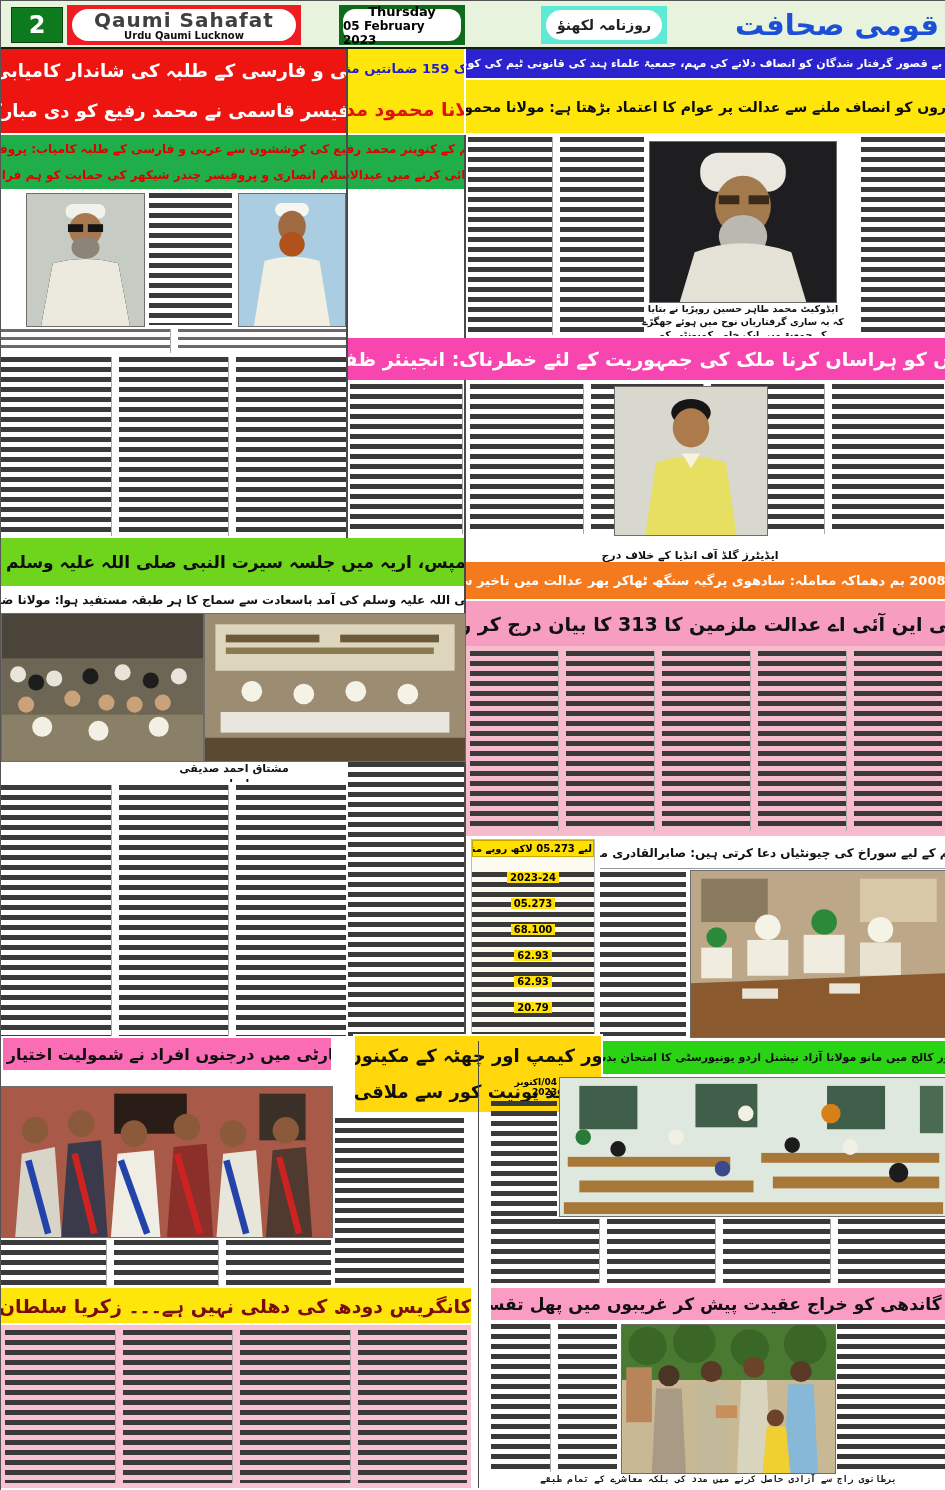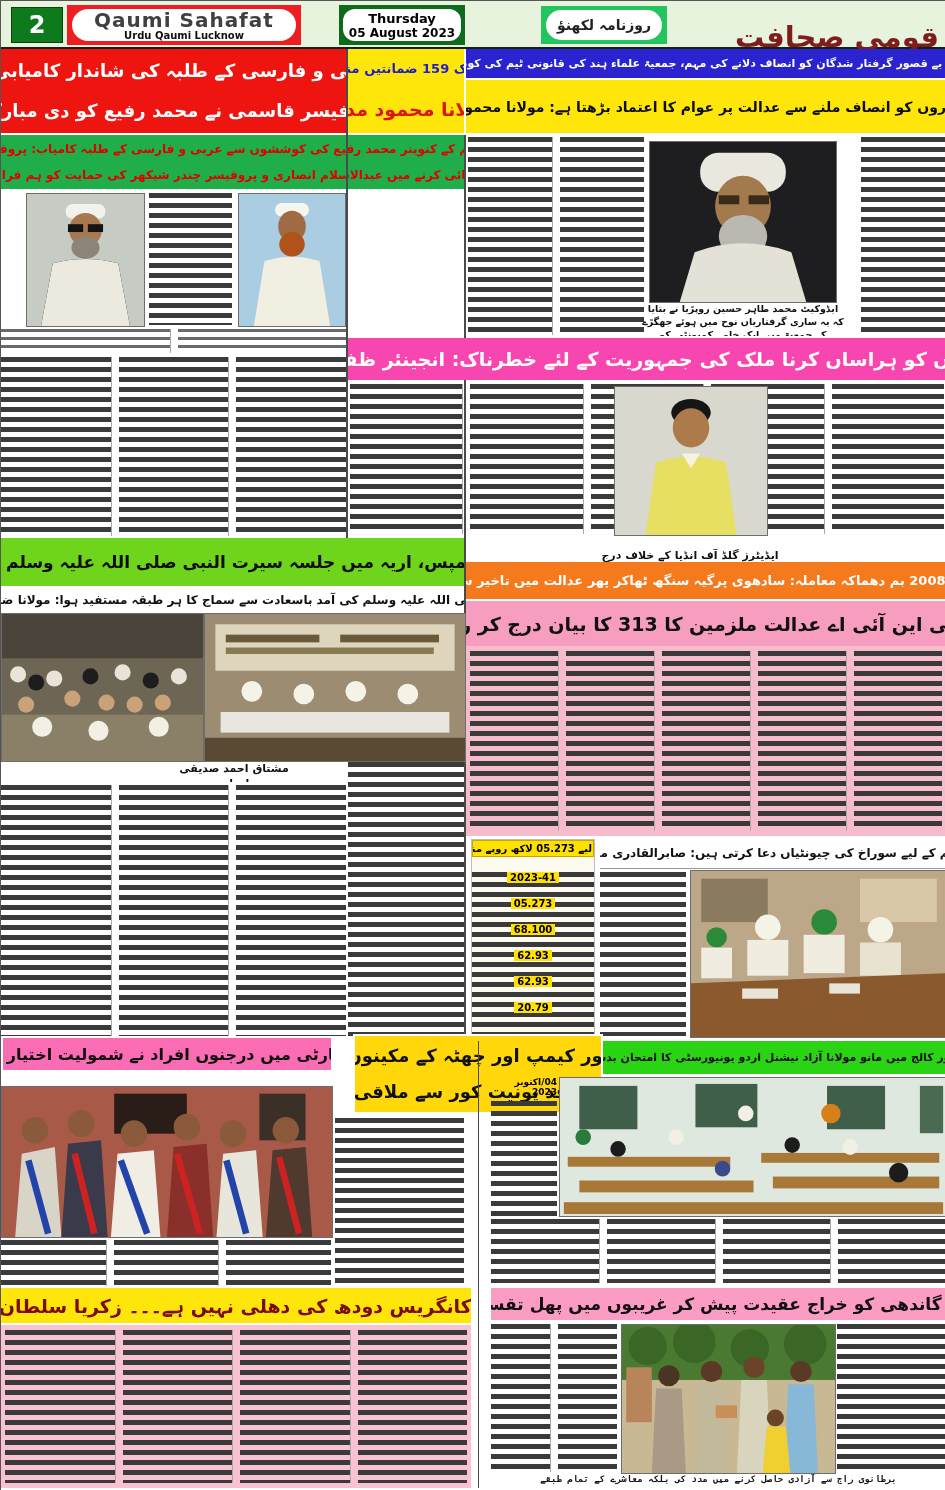--- a/index.html
+++ b/index.html
@@ -37,29 +37,29 @@
     <div class="abs bar" style="left:10px;top:6px;width:50px;height:34px;background:#0e7a1e;border:1px solid #08420f;color:#fff;font-size:24px;">2</div>
     <div class="abs" style="left:66px;top:4px;width:234px;height:40px;background:#ee1c23;">
       <div class="pill" style="position:absolute;left:5px;top:4px;right:5px;bottom:4px;border-radius:18px;">
         <div style="font-size:20px;font-weight:bold;line-height:1;color:#404040;letter-spacing:1px;">Qaumi Sahafat</div>
         <div style="font-size:10px;font-weight:bold;color:#101010;">Urdu Qaumi Lucknow</div>
       </div>
     </div>
     <div class="abs" style="left:338px;top:4px;width:126px;height:40px;background:#0e6b1c;">
       <div class="pill" style="position:absolute;left:4px;top:4px;right:4px;bottom:4px;border-radius:12px;">
         <div style="font-size:13px;font-weight:bold;">Thursday</div>
-        <div style="font-size:12px;font-weight:bold;">05 August 2023</div>
+        <div style="font-size:12px;font-weight:bold;">05 February 2023</div>
       </div>
     </div>
-    <div class="abs" style="left:540px;top:5px;width:126px;height:38px;background:#22c55e;">
+    <div class="abs" style="left:540px;top:5px;width:126px;height:38px;background:#5eead4;">
       <div class="pill u" style="position:absolute;left:5px;top:4px;right:5px;bottom:4px;border-radius:16px;">
         <div style="font-size:14px;font-weight:bold;color:#222;">روزنامہ لکھنؤ</div>
       </div>
     </div>
-    <div class="abs u" style="left:700px;top:16px;width:238px;height:40px;color:#7f1d1d;font-size:29px;font-weight:bold;text-align:right;line-height:40px;">قومی صحافت</div>
+    <div class="abs u" style="left:700px;top:4px;width:238px;height:40px;color:#1d4ed8;font-size:29px;font-weight:bold;text-align:right;line-height:40px;">قومی صحافت</div>
   </div>
 
   <div class="abs bar u" style="left:0;top:48px;width:345px;height:84px;background:#ee1410;color:#fff;font-size:18px;flex-direction:column;line-height:40px;">
     <div>عربی و فارسی کے طلبہ کی شاندار کامیابی پر</div>
     <div>پروفیسر قاسمی نے محمد رفیع کو دی مبارکباد</div>
   </div>
 
   <div class="abs" style="left:347px;top:48px;width:116px;height:84px;background:#ffe60a;">
     <div class="bar u" style="height:38px;color:#1d1dcc;font-size:13px;">اب تک 159 ضمانتیں منظور</div>
     <div class="bar u" style="height:44px;color:#e01210;font-size:19px;">مولانا محمود مدنی</div>
@@ -215,21 +215,21 @@
       <div class="sim"></div>
       <div class="sim"></div>
       <div class="sim"></div>
       <div class="sim"></div>
     </div>
   </div>
 
   <div class="abs" style="left:470px;top:838px;width:122px;height:197px;background:#fdfbef;border:1px solid #bbb;">
     <div class="funds-head">لیے 05.273 لاکھ روپے منظور</div>
     <div style="position:relative;height:168px;" class="sim">
-      <span class="chip">2023-41</span>
+      <span class="chip">2023-24</span>
       <span class="chip">05.273</span>
       <span class="chip">68.100</span>
       <span class="chip">62.93</span>
       <span class="chip">62.93</span>
       <span class="chip">20.79</span>
     </div>
   </div>
 
   <div class="abs bar u" style="left:599px;top:837px;width:346px;height:30px;background:#fff;color:#111;font-size:12px;border-bottom:1px solid #999;">طالب علم کے لیے سوراخ کی چیونٹیاں دعا کرتی ہیں: صابرالقادری ممبر اروی</div>
   <div class="abs sim" style="left:599px;top:871px;width:86px;height:164px;"></div>

